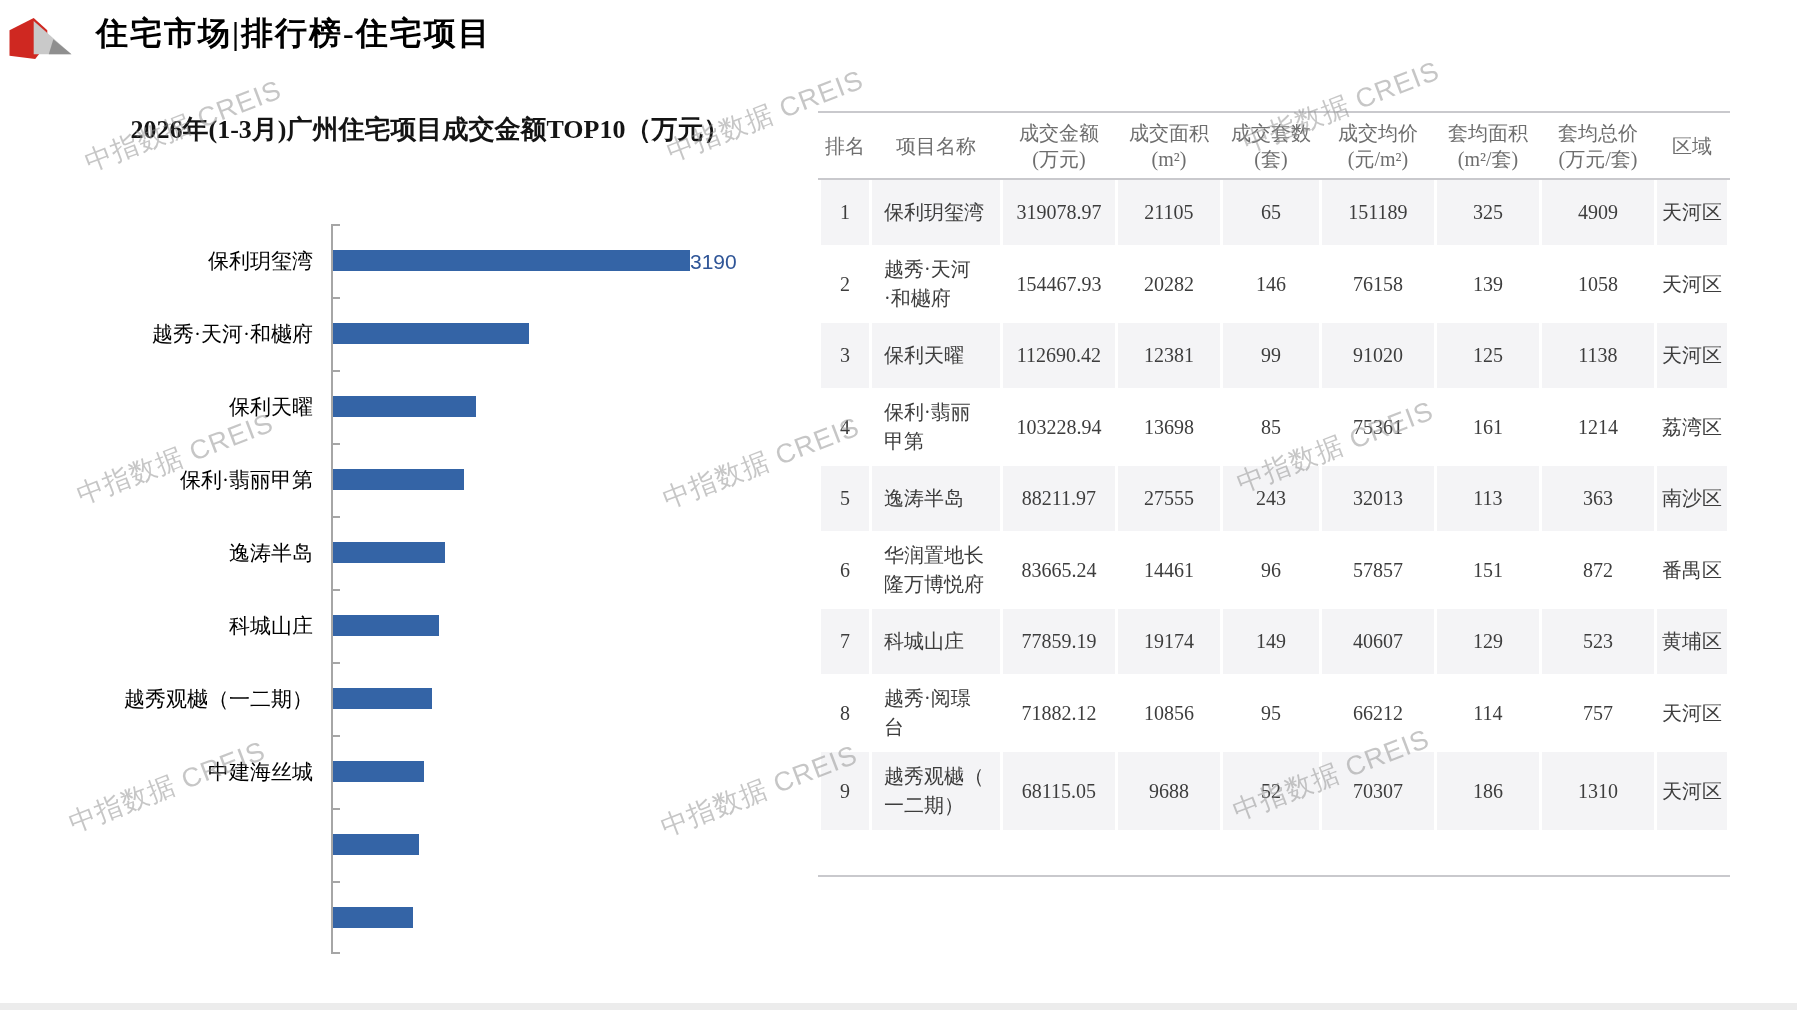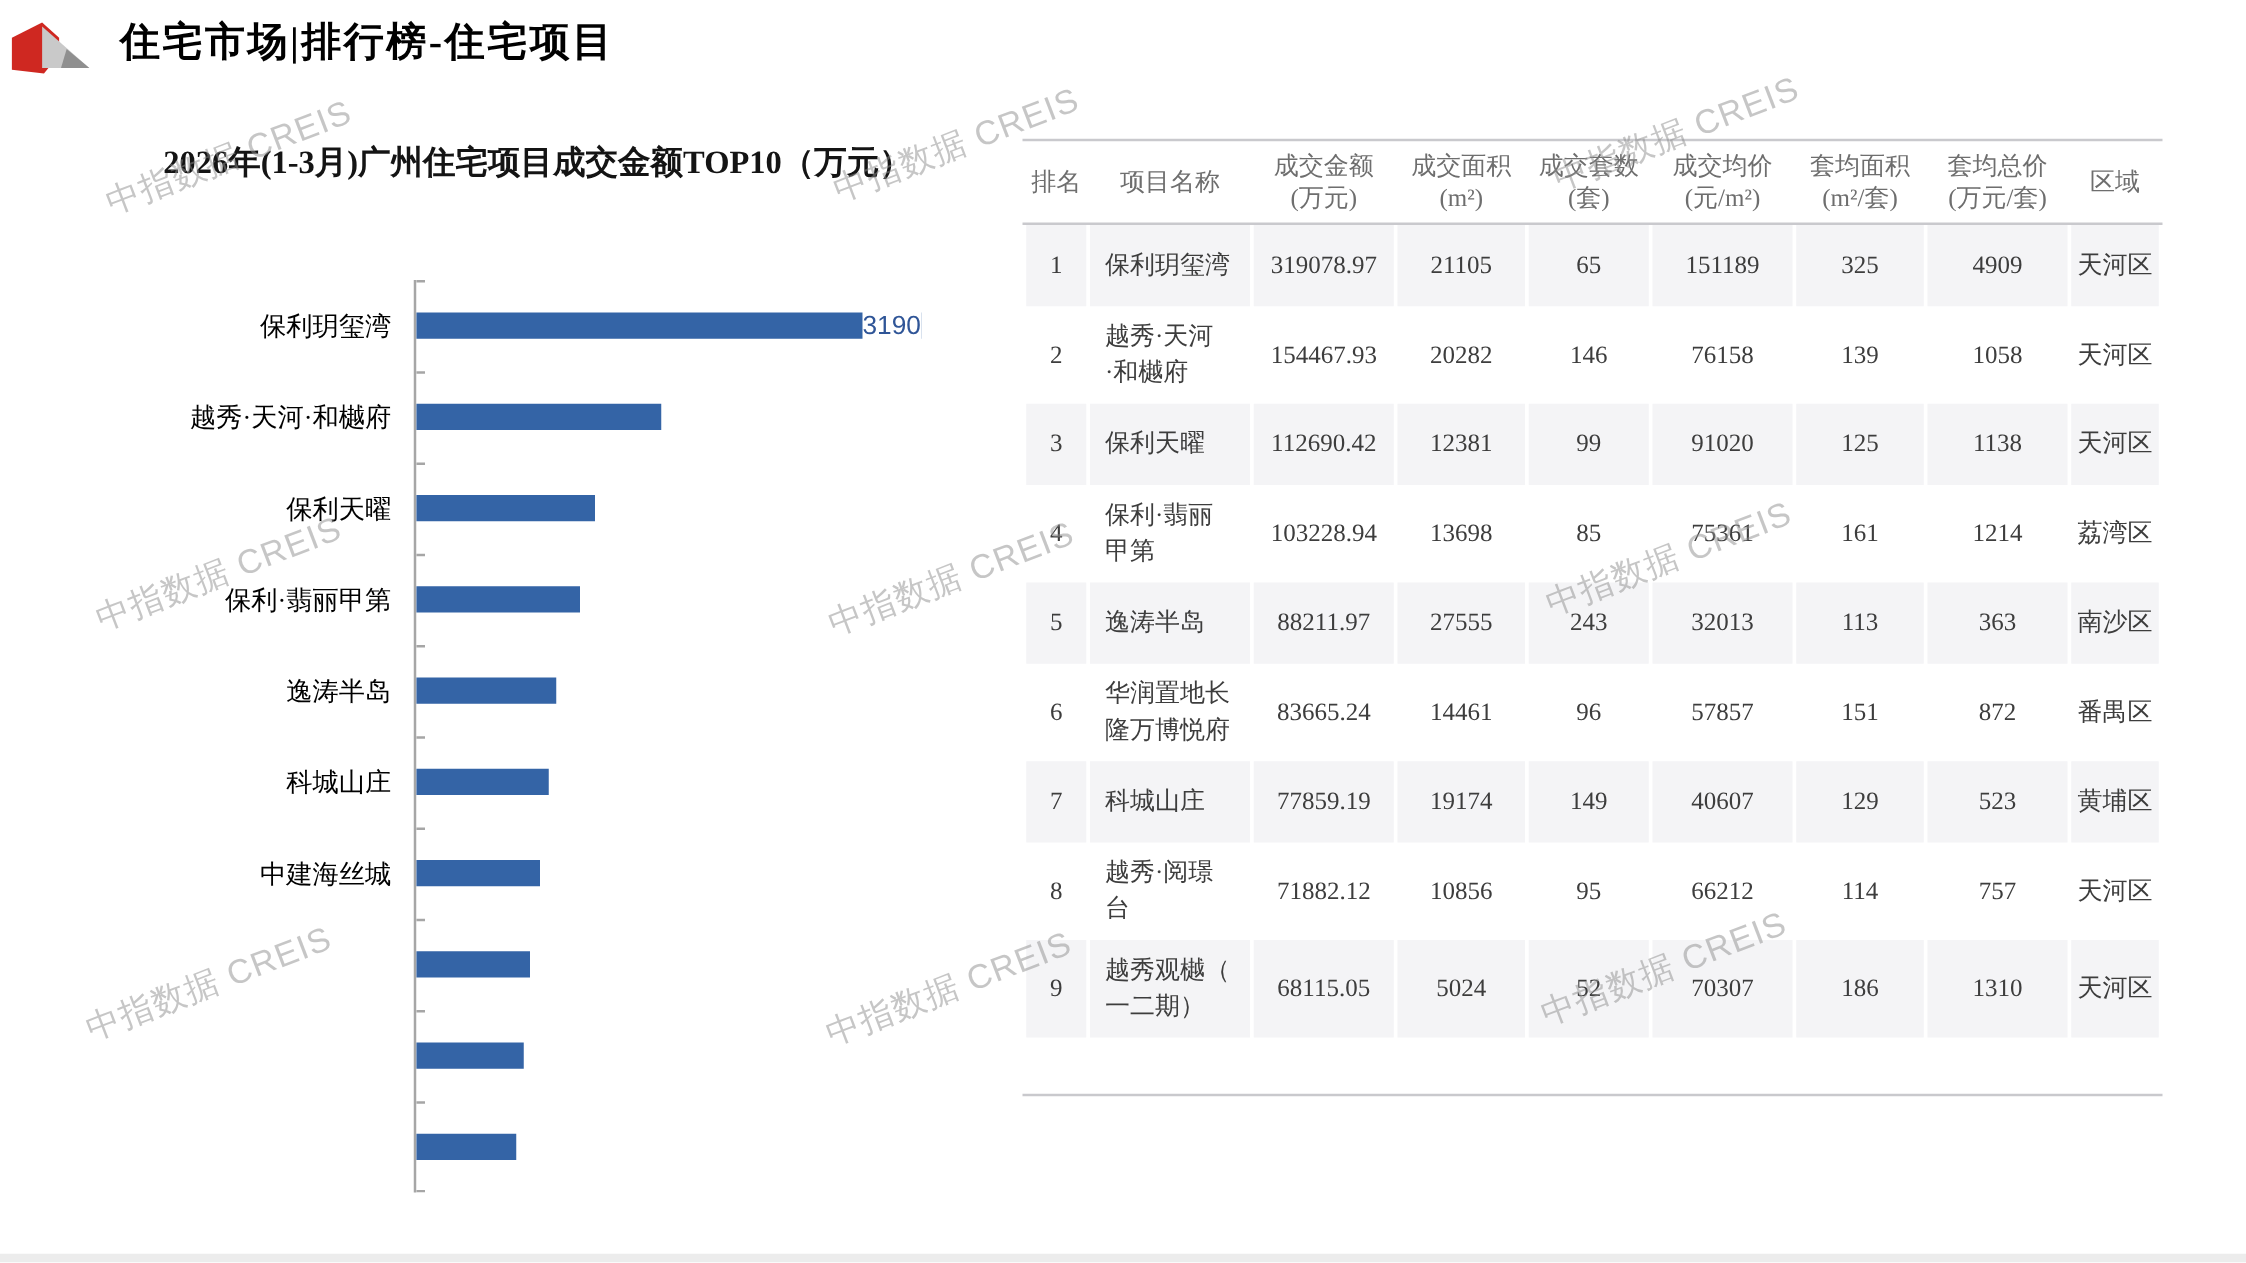--- a/index.html
+++ b/index.html
@@ -80,20 +80,21 @@
 <div class="main-title">住宅市场|排行榜-住宅项目</div>
 
 <div class="chart-title">2026年(1-3月)广州住宅项目成交金额TOP10（万元）</div>
 <div class="chart-labels" id="chart-labels">
     <div class="chart-label-row">保利玥玺湾</div>
     <div class="chart-label-row">越秀·天河·和樾府</div>
     <div class="chart-label-row">保利天曜</div>
     <div class="chart-label-row">保利·翡丽甲第</div>
     <div class="chart-label-row">逸涛半岛</div>
     <div class="chart-label-row">科城山庄</div>
+    <div class="chart-label-row">越秀观樾（一二期）</div>
     <div class="chart-label-row">中建海丝城</div>
   </div>
 <div class="chart-plot" id="chart-plot">
     <div class="chart-bar-row">
       <div class="bar" style="width: 404px; background: rgb(52, 100, 166);">
         <div class="bar-label">319078.97</div>
       </div>
     </div>
     <div class="chart-bar-row">
       <div class="bar" style="width: 195.6px; background: rgb(52, 100, 166);"></div>
@@ -261,21 +262,21 @@
           <td>66212</td>
           <td>114</td>
           <td>757</td>
           <td>天河区</td>
         </tr>
         <tr class="odd h2">
           <td>9</td>
           <td class="name">越秀观樾（
 一二期）</td>
           <td>68115.05</td>
-          <td>5024</td>
+          <td>9688</td>
           <td>52</td>
           <td>70307</td>
           <td>186</td>
           <td>1310</td>
           <td>天河区</td>
         </tr>
       </tbody>
   </table>
 </div>
 

